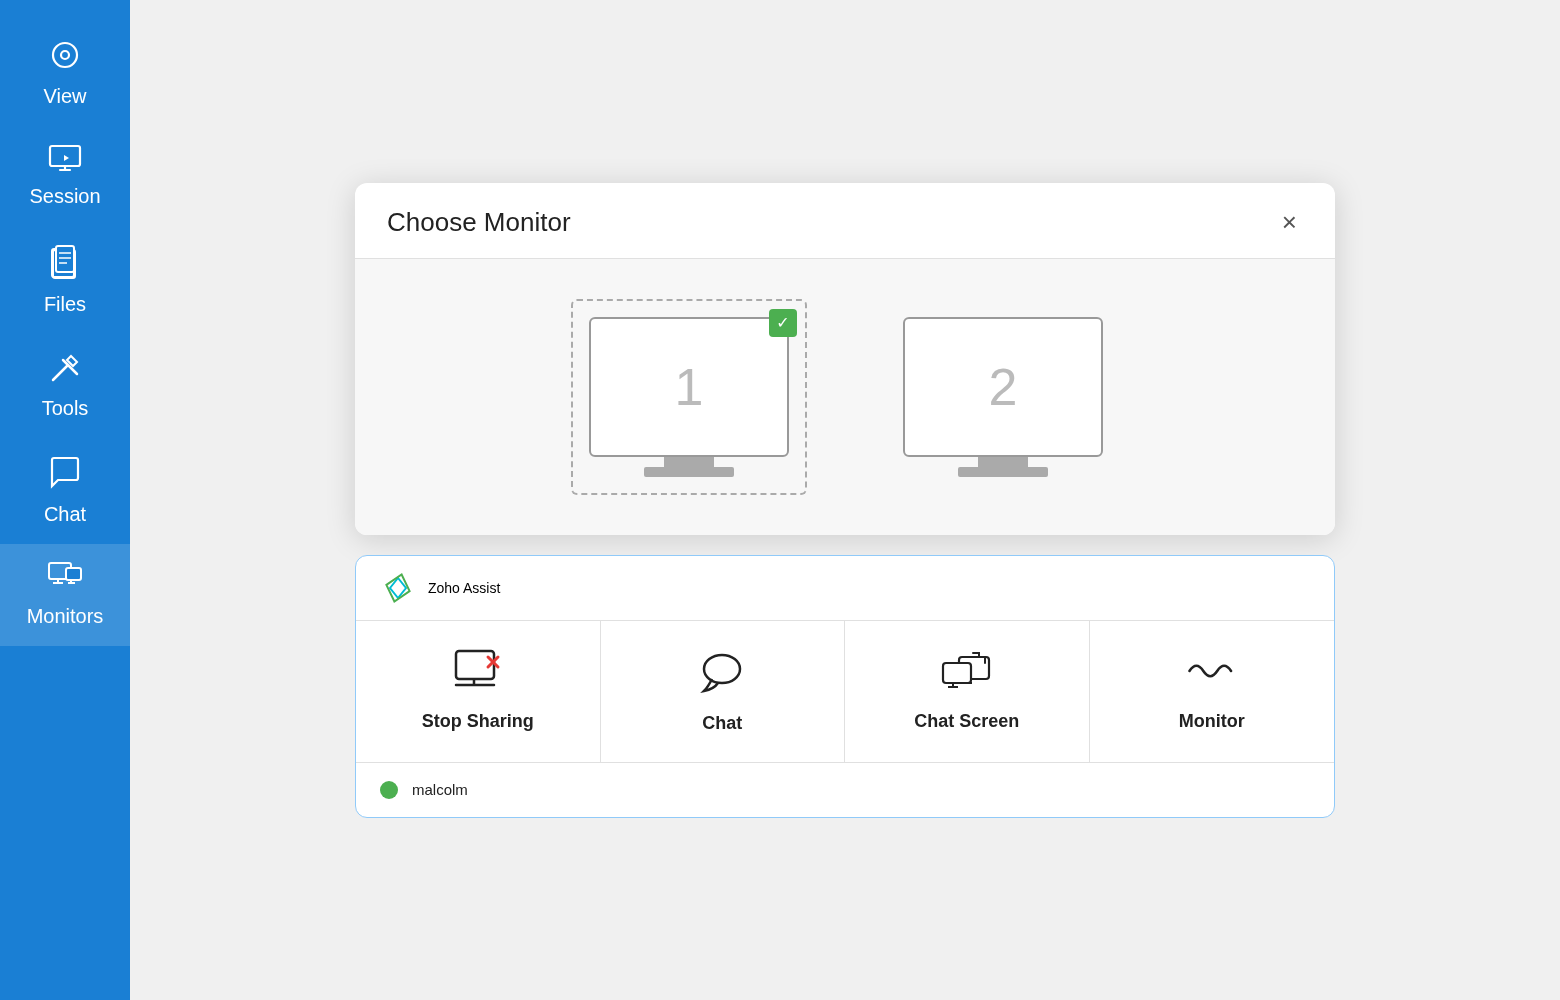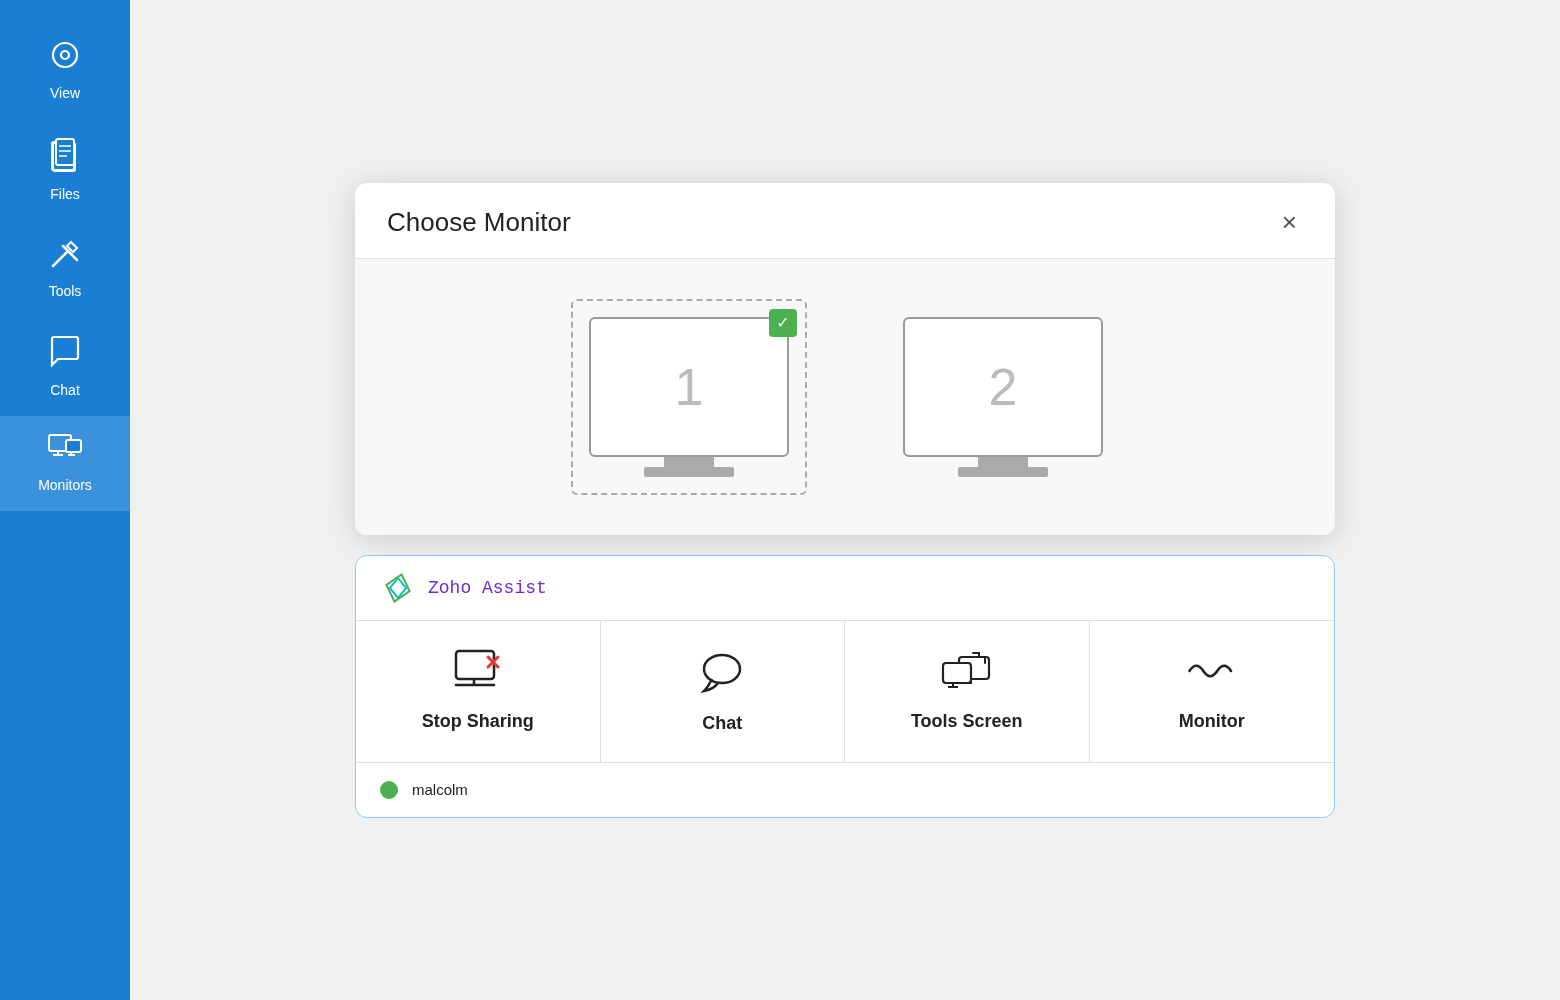--- a/index.html
+++ b/index.html
@@ -38,21 +38,21 @@
     }
     .sidebar-item.active {
       background: rgba(255,255,255,0.15);
     }
     .sidebar-icon {
       font-size: 28px;
       line-height: 1;
       color: white;
     }
     .sidebar-label {
-      font-size: 14px;
+      font-size: 20px;
       color: white;
       font-weight: 400;
     }
 
     
     .main {
       flex: 1;
       background: #f0f0f0;
       display: flex;
       flex-direction: column;
@@ -171,24 +171,23 @@
       gap: 12px;
       padding: 14px 24px;
       border-bottom: 1px solid #e0e0e0;
     }
     .brand-icon {
       display: flex;
       align-items: center;
       gap: 2px;
     }
     .brand-name {
-      font-size: 18px;
-      color: #6d28d9;
+      font-size: 14px;
+      color: #000000;
       font-weight: 500;
-      font-family: Liberation Mono, monospace;
     }
 
     .toolbar-actions {
       display: grid;
       grid-template-columns: 1fr 1fr 1fr 1fr;
       border-bottom: 1px solid #e0e0e0;
     }
     .toolbar-action {
       display: flex;
       flex-direction: column;
@@ -239,20 +238,31 @@
   <div class="sidebar-item">
     <span class="sidebar-icon">
       <svg width="34" height="34" viewBox="0 0 34 34" fill="none">
         <circle cx="17" cy="17" r="12" stroke="white" stroke-width="2.2" fill="none"></circle>
         <circle cx="17" cy="17" r="4" stroke="white" stroke-width="2.2" fill="none"></circle>
       </svg>
     </span>
     <span class="sidebar-label">View</span>
   </div>
 
+  <div class="sidebar-item">
+    <span class="sidebar-icon">
+      <svg width="34" height="28" viewBox="0 0 34 28" fill="none">
+        <rect x="2" y="2" width="30" height="20" rx="2" stroke="white" stroke-width="2.2" fill="none"></rect>
+        <path d="M12 26 L22 26" stroke="white" stroke-width="2.2" stroke-linecap="round"></path>
+        <path d="M17 22 L17 26" stroke="white" stroke-width="2.2"></path>
+        <path d="M16 11 L21 14 L16 17 Z" fill="white"></path>
+      </svg>
+    </span>
+    <span class="sidebar-label">Session</span>
+  </div>
 
   <div class="sidebar-item">
     <span class="sidebar-icon">
       <svg width="32" height="36" viewBox="0 0 32 36" fill="none">
         <rect x="4" y="6" width="22" height="28" rx="2" stroke="white" stroke-width="2" fill="none"></rect>
         <rect x="1" y="3" width="22" height="28" rx="2" stroke="white" stroke-width="2" fill="none" style="transform:translate(2px,2px)"></rect>
         <rect x="7" y="2" width="18" height="26" rx="2" stroke="white" stroke-width="2" fill="#1a7fd4"></rect>
         <line x1="10" y1="9" x2="22" y2="9" stroke="white" stroke-width="1.5"></line>
         <line x1="10" y1="14" x2="22" y2="14" stroke="white" stroke-width="1.5"></line>
         <line x1="10" y1="19" x2="18" y2="19" stroke="white" stroke-width="1.5"></line>
@@ -371,21 +381,21 @@
             <line x1="21" y1="34" x2="31" y2="34" stroke="#222" stroke-width="2"></line>
 
             <rect x="2" y="14" width="28" height="20" rx="3" stroke="#222" stroke-width="2.2" fill="white"></rect>
             <line x1="12" y1="34" x2="12" y2="38" stroke="#222" stroke-width="2"></line>
             <line x1="7" y1="38" x2="17" y2="38" stroke="#222" stroke-width="2"></line>
 
             <path d="M32 4 L38 4 L38 8" stroke="#222" stroke-width="2" fill="none" stroke-linecap="round"></path>
             <path d="M44 14 L44 8 L38 8" stroke="#222" stroke-width="2" fill="none" stroke-linecap="round"></path>
           </svg>
         </span>
-        <span class="action-label">Tools Screen</span>
+        <span class="action-label">Chat Screen</span>
       </div>
 
       <div class="toolbar-action">
         <span class="action-icon">
           <svg width="52" height="44" viewBox="0 0 60 44" fill="none">
 
             <path d="M4 22 Q12 10 20 22 Q28 34 36 22 Q44 10 52 22" stroke="#222" stroke-width="3" fill="none" stroke-linecap="round"></path>
           </svg>
         </span>
         <span class="action-label">Monitor</span>

